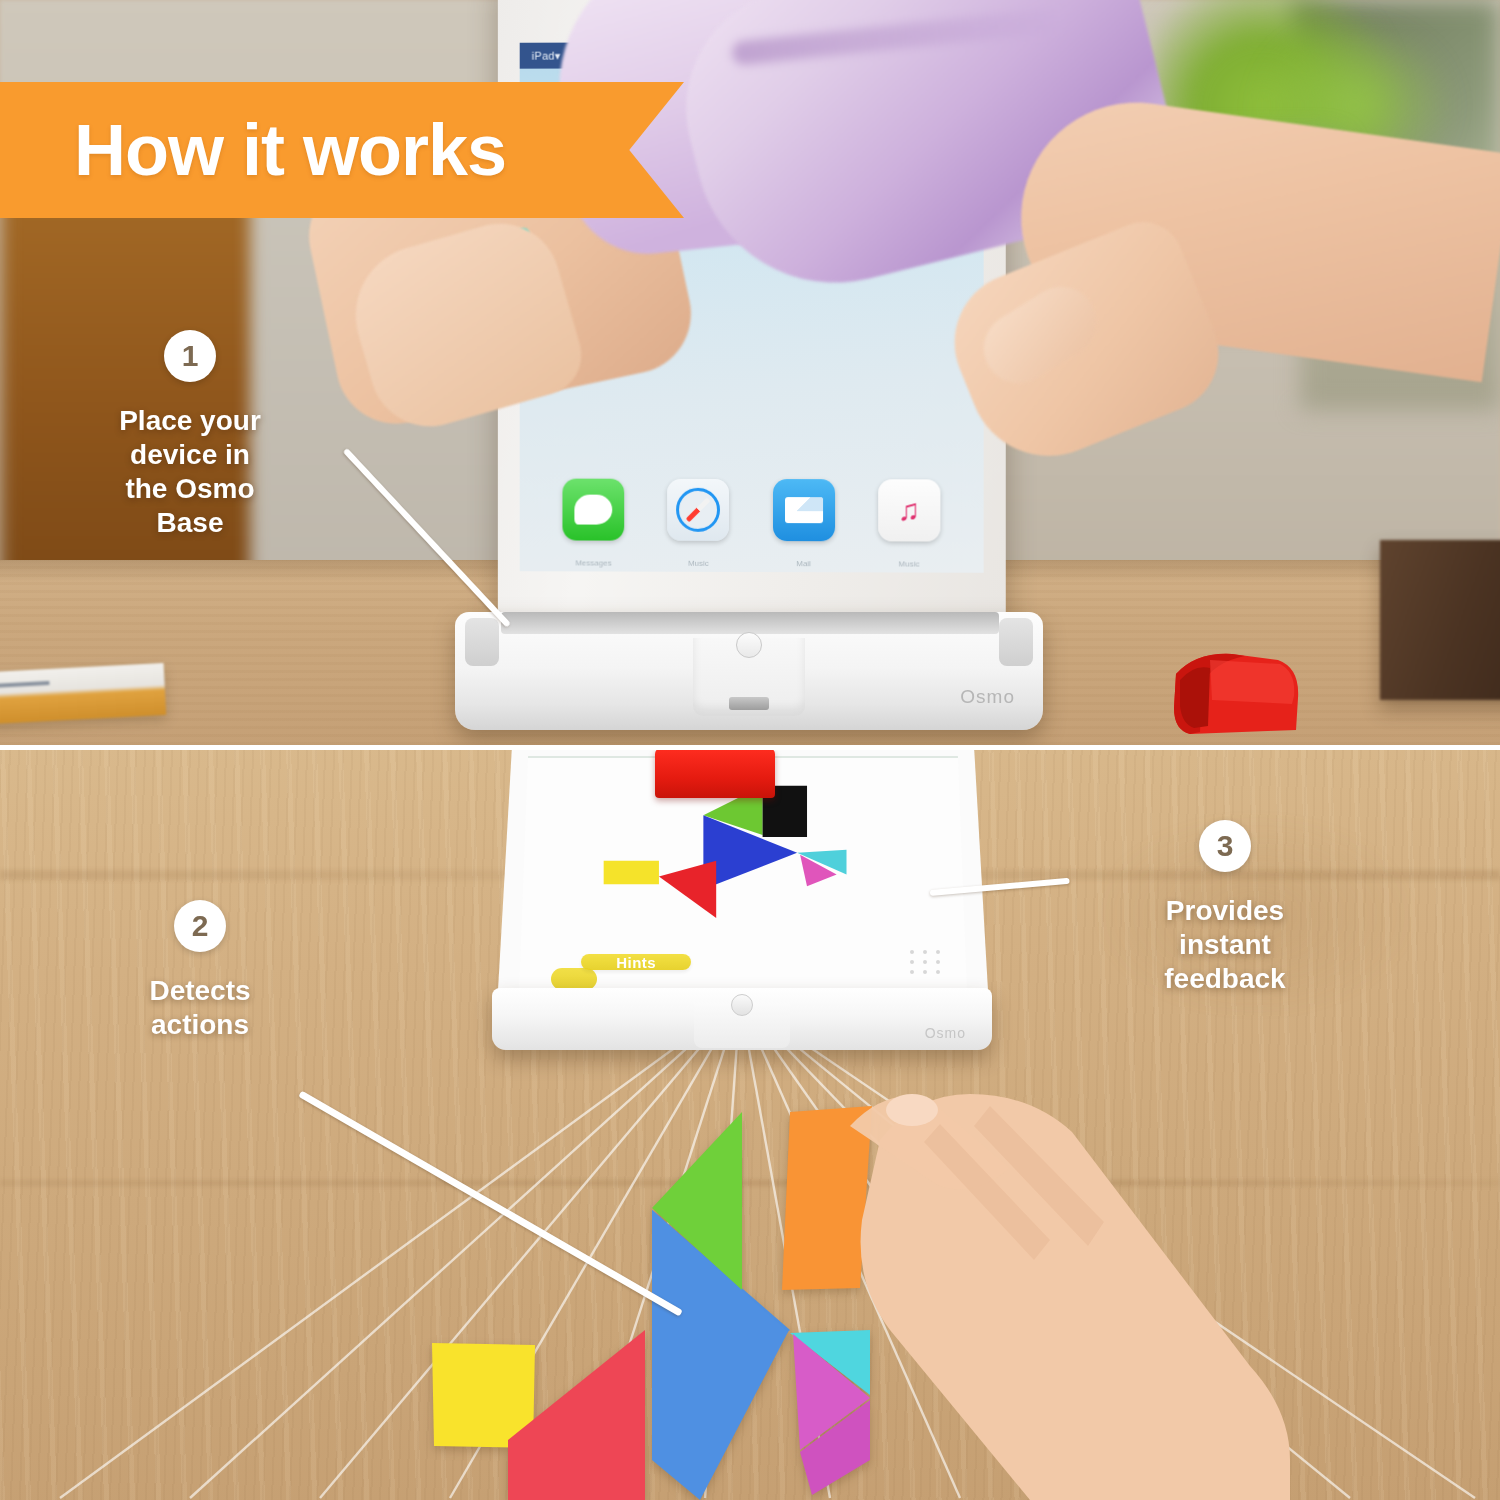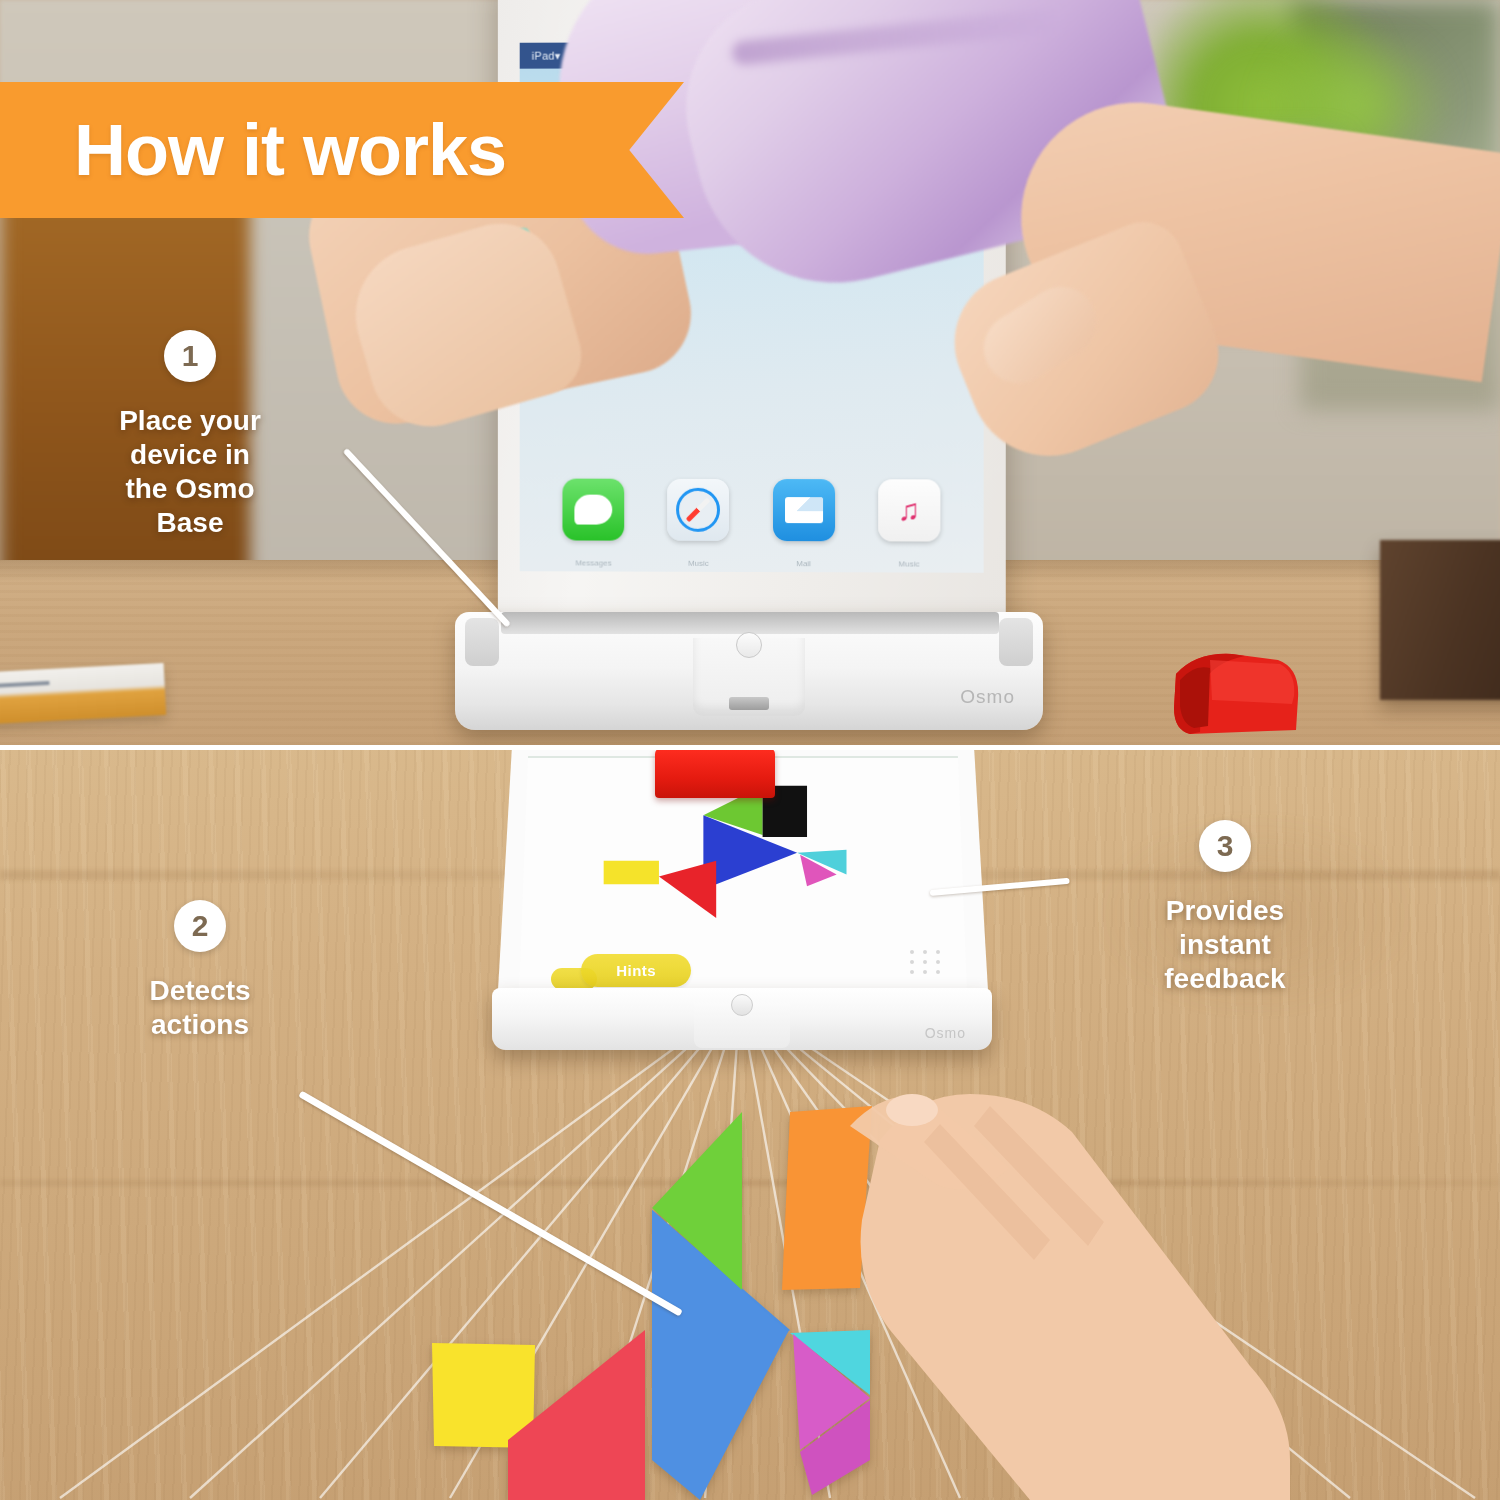--- a/index.html
+++ b/index.html
@@ -286,21 +286,21 @@
   }
   .screen-bottom {
     position:absolute; left: 4.5%; top: 6px; width: 91%; height: 234px;
     background: #fdfdfd;
     clip-path: polygon(2% 0%, 98% 0%, 100% 100%, 0% 100%);
     border-top: 2px solid #dfe8e2;
     overflow:hidden;
   }
   .hint-pill {
     position:absolute; left: 62px; top: 196px;
-    width: 110px; height: 33px; border-radius: 18px;
+    width: 110px; height: 16px; border-radius: 18px;
     background: linear-gradient(180deg,#f2de35,#e6cf1e);
     box-shadow: 0 2px 4px rgba(0,0,0,.08);
     display:flex; align-items:center; justify-content:center;
     color:#fff; font-size: 15px; font-weight: bold;
     letter-spacing:.5px;
     opacity:.92;
   }
   .hint-bubble {
     position:absolute; left: 32px; top: 210px;
     width: 46px; height: 22px; border-radius: 12px;

